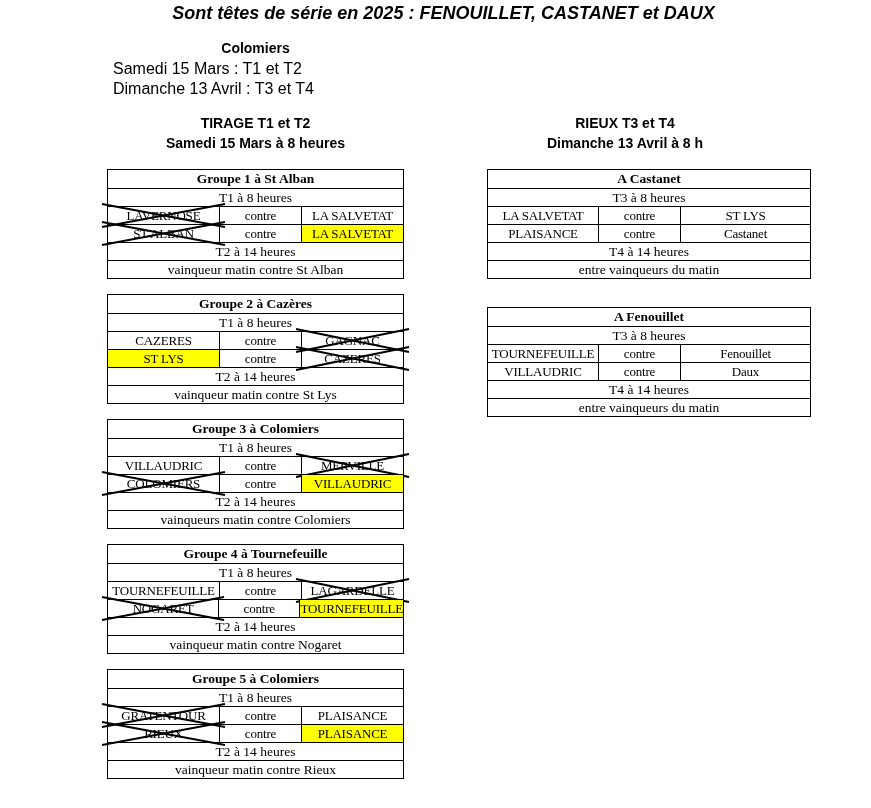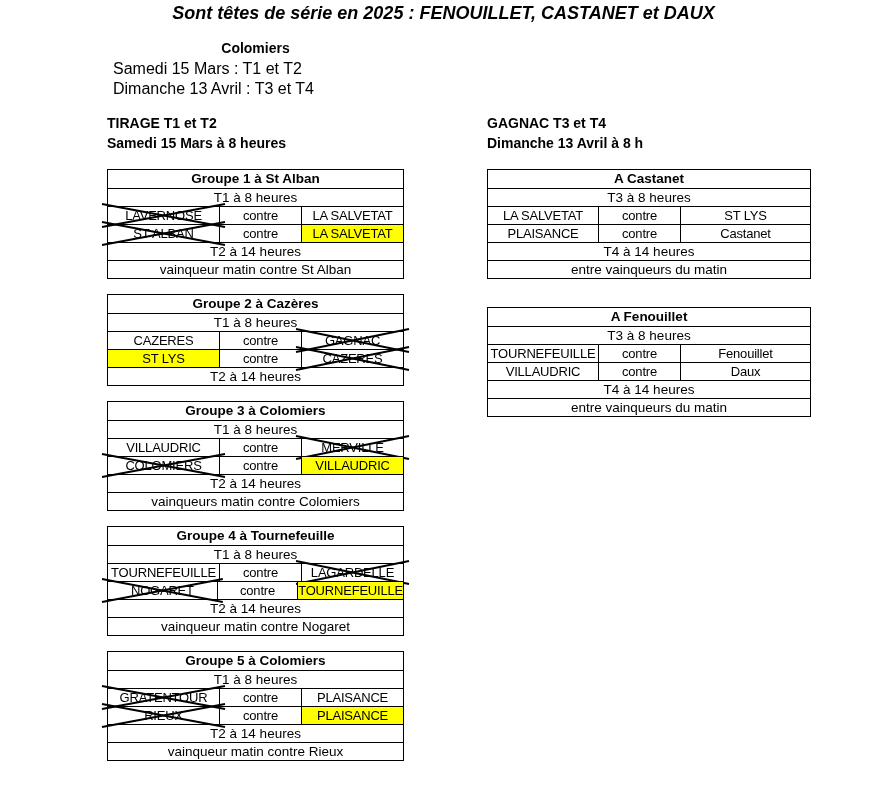--- a/index.html
+++ b/index.html
@@ -12,33 +12,33 @@
     text-align:center; font-weight:bold; font-style:italic; font-size:18px;padding-left:8px;
   }
   .cal-heading {
     position:absolute; top:40px; left:107px; width:297px;
     text-align:center; font-weight:bold; font-size:14px;
   }
   .cal-line { position:absolute; left:113px; font-size:16px; }
   .cal-line.l1 { top:60px; }
   .cal-line.l2 { top:80px;text-align:right; }
   .tirage {
-    position:absolute; top:113px; text-align:left;
+    position:absolute; top:113px; text-align:center;
     font-weight:bold; font-size:14px; line-height:20px;
   }
   .tirage.left  { left:107px; width:297px; }
   .tirage.right { left:487px; width:276px; }
   .tables-col { position:absolute; top:169px; display:flex; flex-direction:column; gap:15px; }
   .tables-col.left  { left:107px; width:297px; }
   .tables-col.right { left:487px; width:324px;gap:28px; }
   .gtable { border:1px solid #000; background:#fff; }
   .trow {
     box-sizing:border-box; height:18px; display:flex;
     align-items:center; justify-content:center;
-    border-top:1px solid #000; font-size:13.5px; line-height:1;
+    border-top:1px solid #000; font-size:13.5px; line-height:1;font-family:Liberation Serif, serif;
   }
   .trow:first-child { border-top:none; }
   .trow.title { font-weight:bold; }
   .trow.match { justify-content:flex-start; }
   .cell {
     box-sizing:border-box; height:100%; position:relative;
     display:flex; align-items:center; justify-content:center;
     border-left:1px solid #000; font-size:13px;
   }
   .cell:first-child { border-left:none; }
@@ -62,21 +62,21 @@
 
   <div class="cal-heading">Colomiers</div>
   <div class="cal-line l1">Samedi 15 Mars : T1 et T2</div>
   <div class="cal-line l2">Dimanche 13 Avril : T3 et T4</div>
 
   <div class="tirage left">
     <div>TIRAGE T1 et T2</div>
     <div>Samedi 15 Mars à 8 heures</div>
   </div>
   <div class="tirage right">
-    <div>GAGNAC T3 et T4</div>
+    <div>RIEUX T3 et T4</div>
     <div>Dimanche 13 Avril à 8 h</div>
   </div>
 
   <div class="tables-col left">
       <div class="gtable">
     <div class="trow title">Groupe 1 à St Alban</div>
     <div class="trow session s1">T1 à 8 heures</div>
     <div class="trow match m0">
       <div class="cell col0 crossed">
             <span class="txt">LAVERNOSE</span>
@@ -137,20 +137,21 @@
           </div>
       <div class="cell col2 crossed">
             <span class="txt">CAZERES</span>
             <svg viewBox="0 0 100 100" preserveAspectRatio="none" class="cross-svg">
               <line x1="0" y1="0" x2="100" y2="100" stroke="#000000" stroke-width="2" vector-effect="non-scaling-stroke"></line>
               <line x1="0" y1="100" x2="100" y2="0" stroke="#000000" stroke-width="2" vector-effect="non-scaling-stroke"></line>
             </svg>
           </div>
     </div>
     <div class="trow session s2">T2 à 14 heures</div>
+    <div class="trow footer">vainqueur matin contre St Lys</div>
   </div>
       <div class="gtable">
     <div class="trow title">Groupe 3 à Colomiers</div>
     <div class="trow session s1">T1 à 8 heures</div>
     <div class="trow match m0">
       <div class="cell col0">
             <span class="txt">VILLAUDRIC</span>
           </div>
       <div class="cell col1">
             <span class="txt">contre</span>

